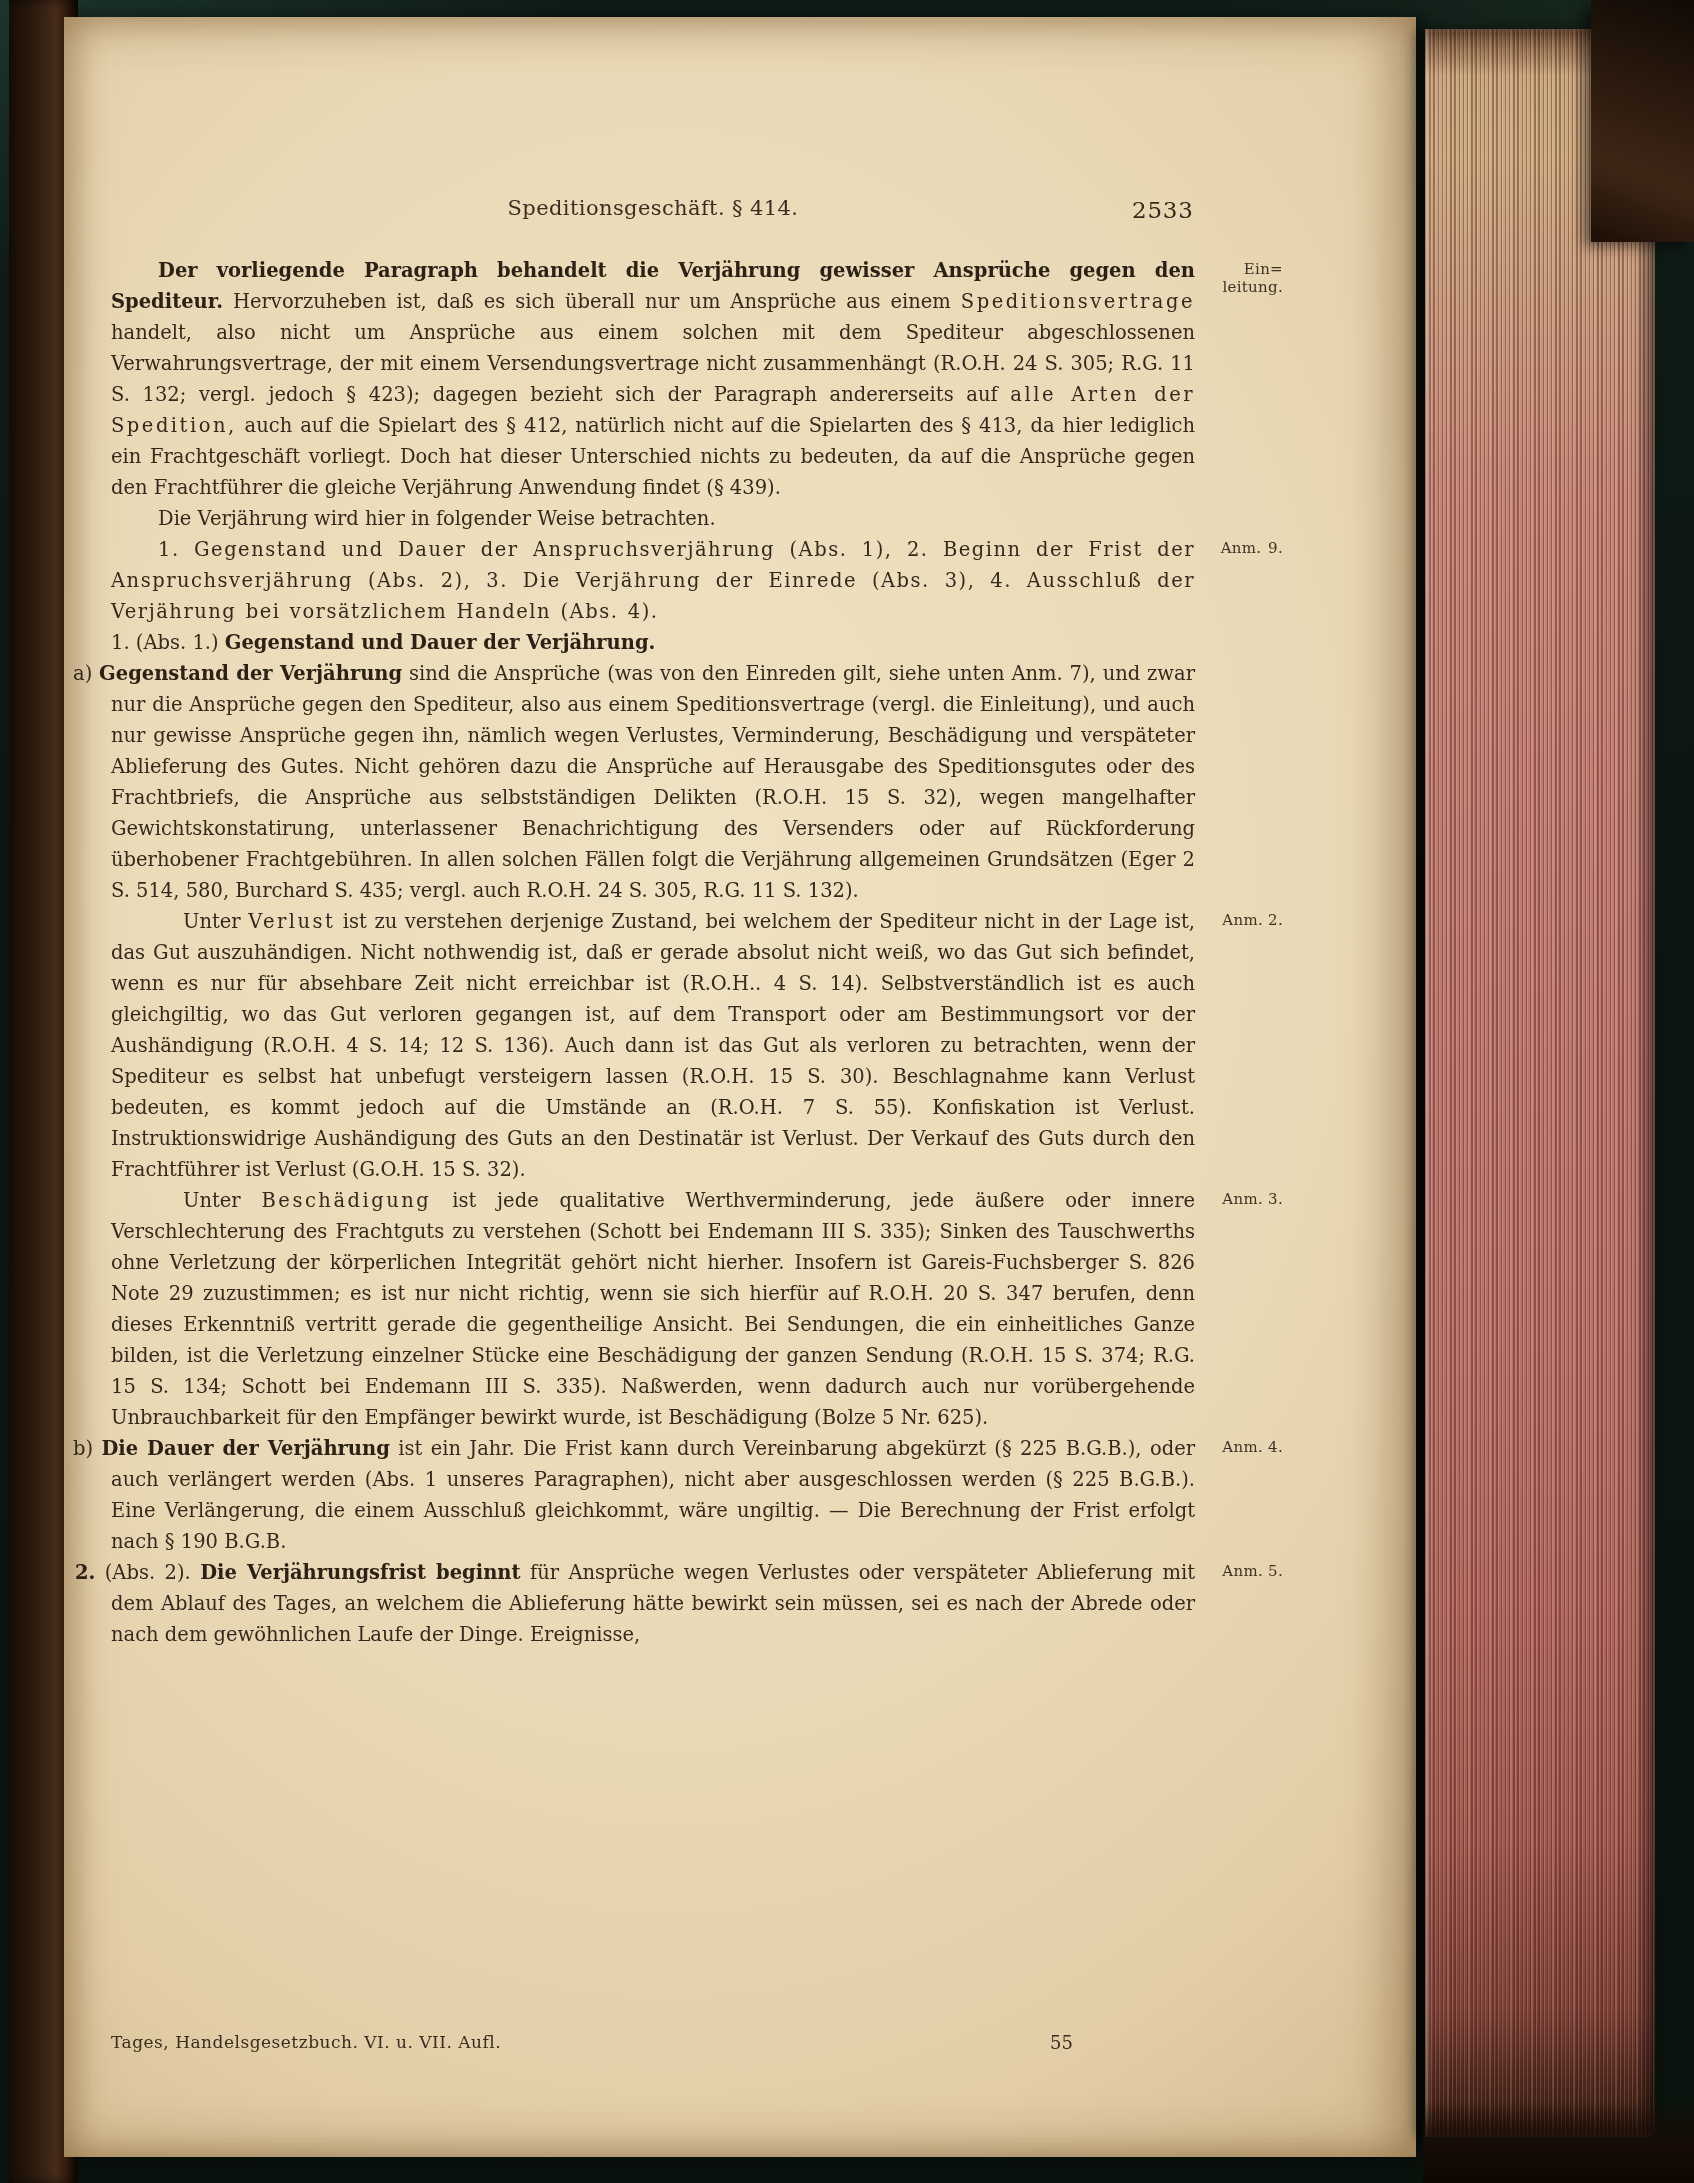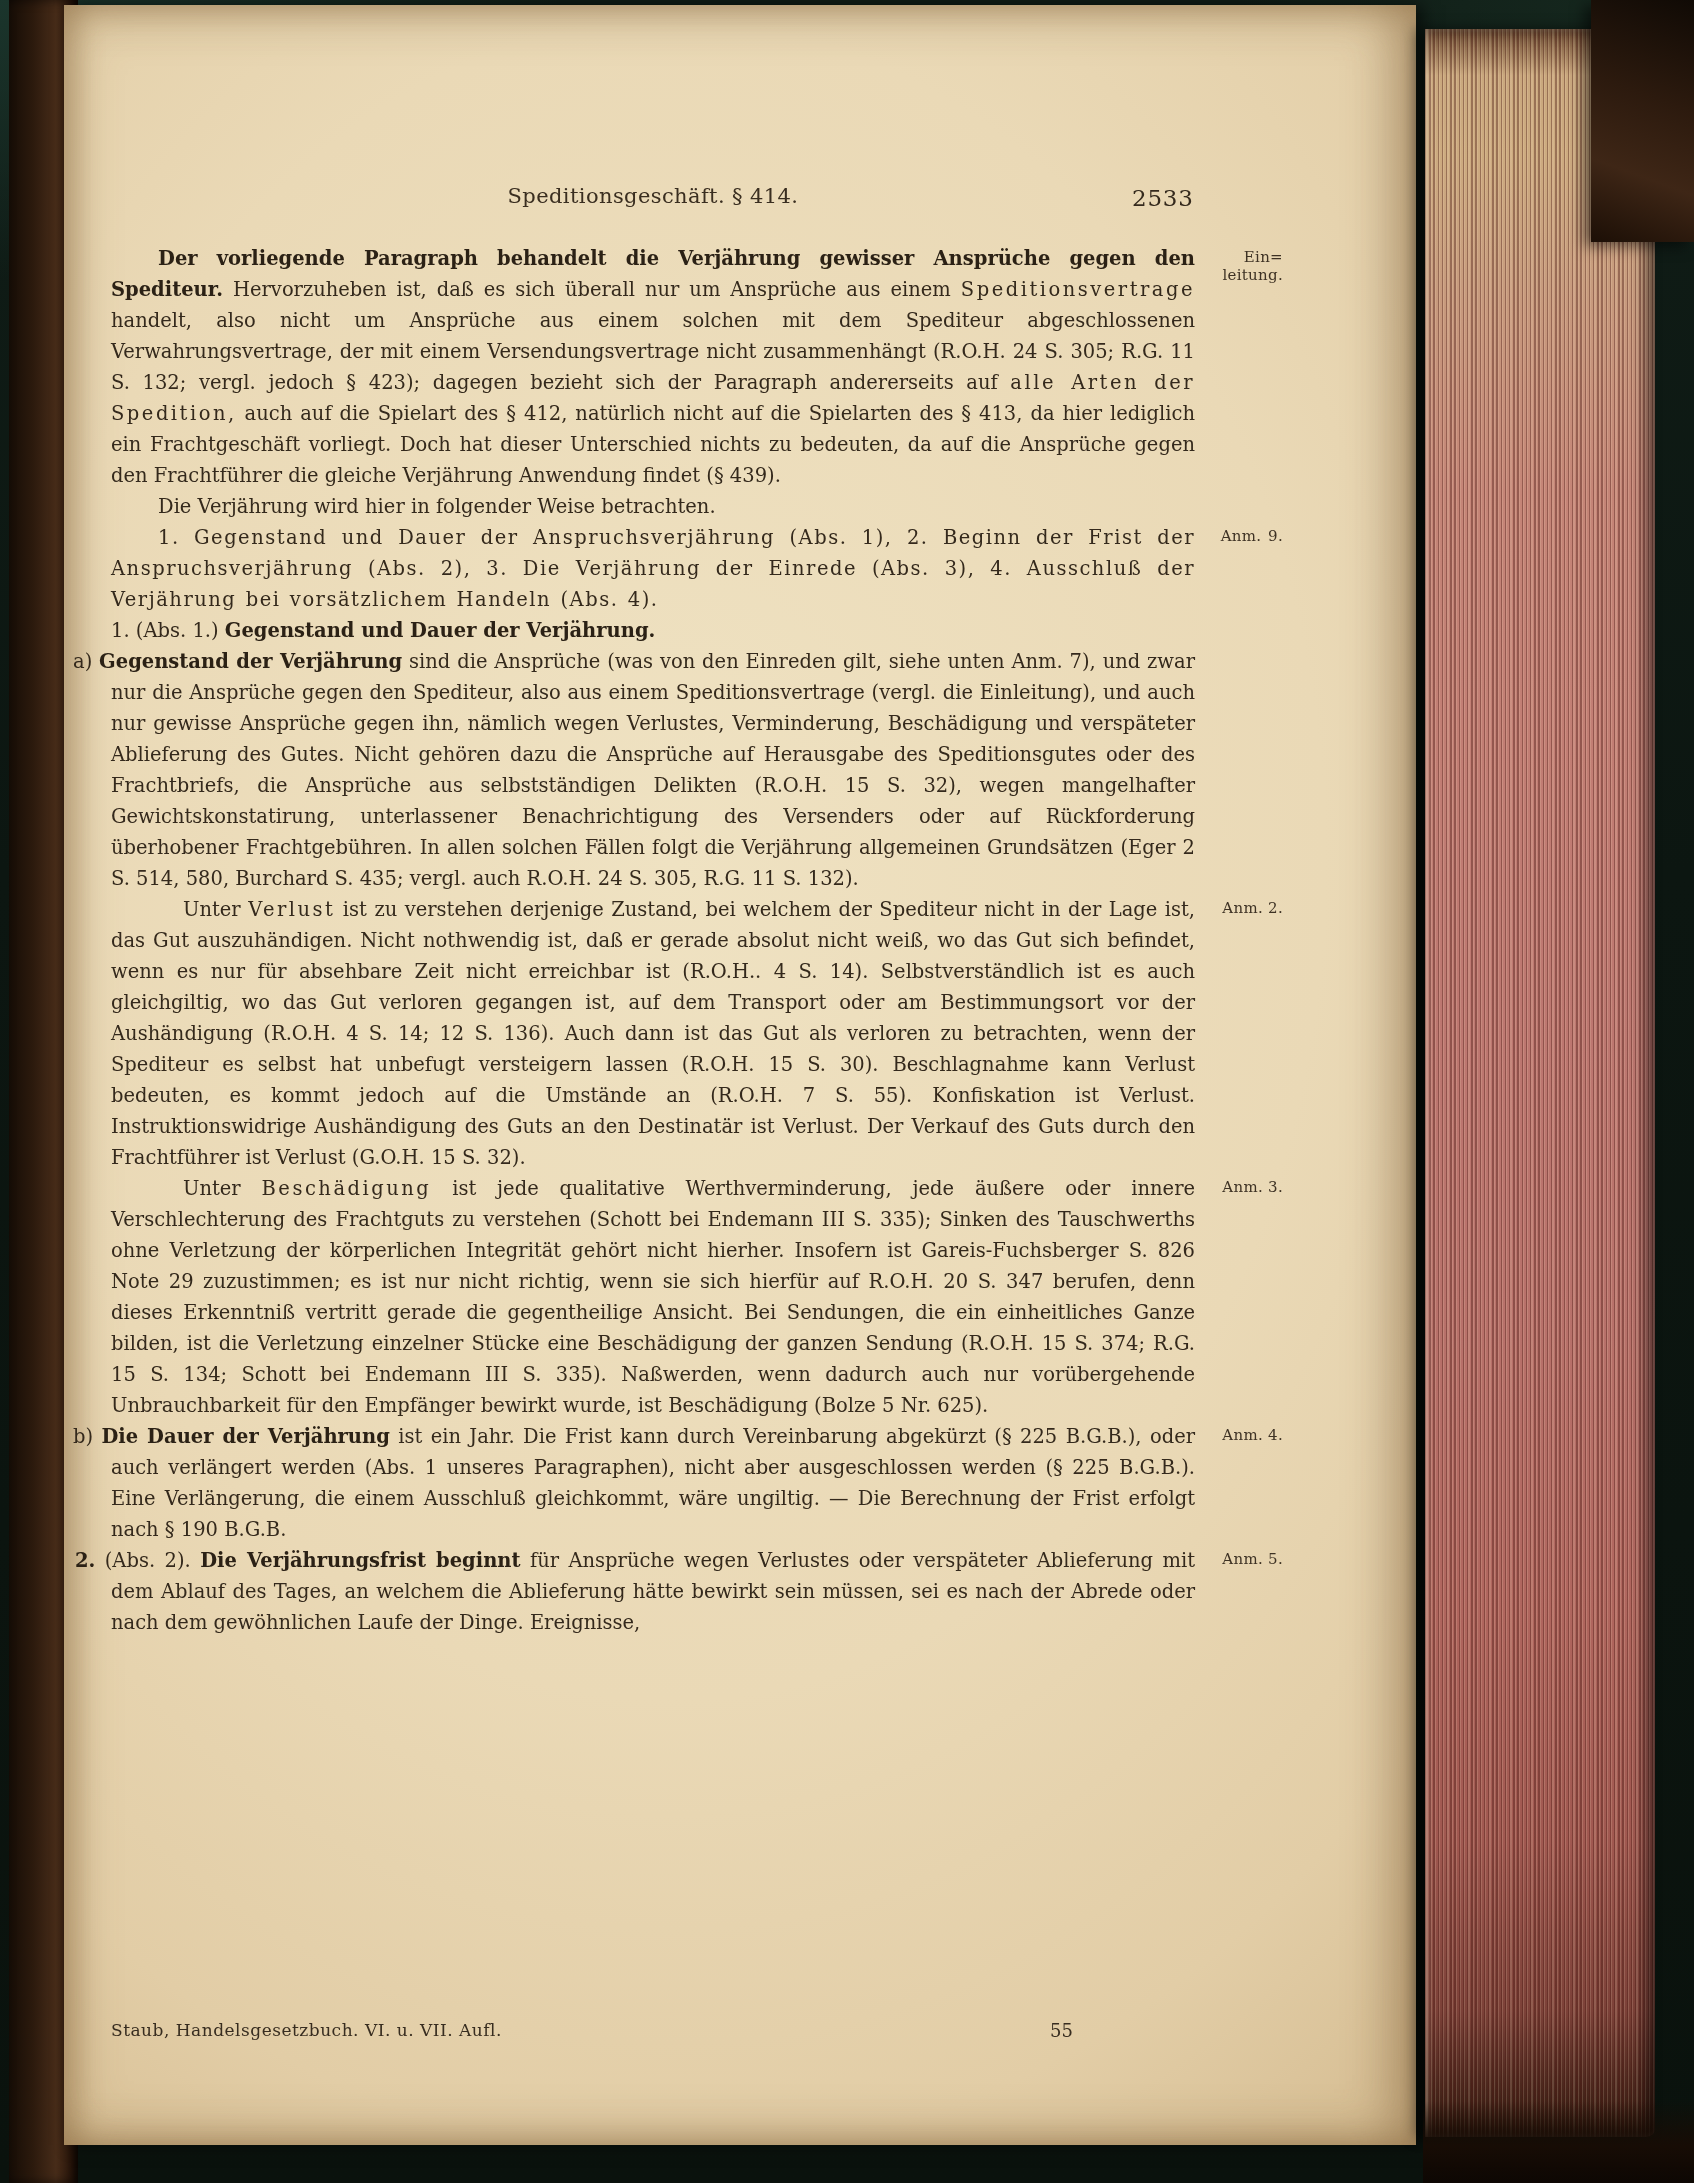--- a/index.html
+++ b/index.html
@@ -14,21 +14,21 @@
     font-family:"DejaVu Serif","Liberation Serif",serif;
   }
   
   .cover-left{
     position:absolute;left:8.5px;top:0;width:69px;height:2183px;
     background:linear-gradient(90deg,#160d06 0%, #2c1a0d 35%, #472c19 68%, #2a160a 92%, #190d05 100%);
     box-shadow:inset -5.1px 0 10.2px rgba(0,0,0,.6);
   }
   
   .page{
-    position:absolute;left:64px;top:5px;width:1352px;height:2140px;
+    position:absolute;left:64px;top:17px;width:1352px;height:2140px;
     background:
       radial-gradient(1186px 1525px at 45% 40%, #efe2c2 0%, #ead9b6 55%, #e2cda6 85%, #d8c096 100%);
     box-shadow:
       inset 0 0 59px rgba(130,95,45,.30),
       inset -25.4px 0 47px rgba(110,75,40,.35),
       inset 15.2px 0 25.4px rgba(120,85,45,.30),
       6.8px 0 15.2px rgba(0,0,0,.55);
   }
   .content{
     position:absolute;left:47px;top:176px;width:1084px;
@@ -120,21 +120,21 @@
           <p class="p-item"><span>a) </span><span class="b">Gegenstand der Verjährung</span><span> sind die Ansprüche (was von den Einreden gilt, siehe unten Anm. 7), und zwar nur die Ansprüche gegen den Spediteur, also aus einem Speditionsvertrage (vergl. die Einleitung), und auch nur gewisse Ansprüche gegen ihn, nämlich wegen Verlustes, Verminderung, Beschädigung und verspäteter Ablieferung des Gutes. Nicht gehören dazu die Ansprüche auf Herausgabe des Speditionsgutes oder des Frachtbriefs, die Ansprüche aus selbstständigen Delikten (R.O.H. 15 S. 32), wegen mangelhafter Gewichtskonstatirung, unterlassener Benachrichtigung des Versenders oder auf Rückforderung überhobener Frachtgebühren. In allen solchen Fällen folgt die Verjährung allgemeinen Grundsätzen (Eger 2 S. 514, 580, Burchard S. 435; vergl. auch R.O.H. 24 S. 305, R.G. 11 S. 132).</span></p>
           <p class="p-anm"><span class="margin-note">Anm. 2.</span><span>Unter </span><span class="sp">Verlust</span><span> ist zu verstehen derjenige Zustand, bei welchem der Spediteur nicht in der Lage ist, das Gut auszuhändigen. Nicht nothwendig ist, daß er gerade absolut nicht weiß, wo das Gut sich befindet, wenn es nur für absehbare Zeit nicht erreichbar ist (R.O.H.. 4 S. 14). Selbstverständlich ist es auch gleichgiltig, wo das Gut verloren gegangen ist, auf dem Transport oder am Bestimmungsort vor der Aushändigung (R.O.H. 4 S. 14; 12 S. 136). Auch dann ist das Gut als verloren zu betrachten, wenn der Spediteur es selbst hat unbefugt versteigern lassen (R.O.H. 15 S. 30). Beschlagnahme kann Verlust bedeuten, es kommt jedoch auf die Umstände an (R.O.H. 7 S. 55). Konfiskation ist Verlust. Instruktionswidrige Aushändigung des Guts an den Destinatär ist Verlust. Der Verkauf des Guts durch den Frachtführer ist Verlust (G.O.H. 15 S. 32).</span></p>
           <p class="p-anm"><span class="margin-note">Anm. 3.</span><span>Unter </span><span class="sp">Beschädigung</span><span> ist jede qualitative Werthverminderung, jede äußere oder innere Verschlechterung des Frachtguts zu verstehen (Schott bei Endemann III S. 335); Sinken des Tauschwerths ohne Verletzung der körperlichen Integrität gehört nicht hierher. Insofern ist Gareis-Fuchsberger S. 826 Note 29 zuzustimmen; es ist nur nicht richtig, wenn sie sich hierfür auf R.O.H. 20 S. 347 berufen, denn dieses Erkenntniß vertritt gerade die gegentheilige Ansicht. Bei Sendungen, die ein einheitliches Ganze bilden, ist die Verletzung einzelner Stücke eine Beschädigung der ganzen Sendung (R.O.H. 15 S. 374; R.G. 15 S. 134; Schott bei Endemann III S. 335). Naßwerden, wenn dadurch auch nur vorübergehende Unbrauchbarkeit für den Empfänger bewirkt wurde, ist Beschädigung (Bolze 5 Nr. 625).</span></p>
           <p class="p-item"><span class="margin-note">Anm. 4.</span><span>b) </span><span class="b">Die Dauer der Verjährung</span><span> ist ein Jahr. Die Frist kann durch Vereinbarung abgekürzt (§ 225 B.G.B.), oder auch verlängert werden (Abs. 1 unseres Paragraphen), nicht aber ausgeschlossen werden (§ 225 B.G.B.). Eine Verlängerung, die einem Ausschluß gleichkommt, wäre ungiltig. — Die Berechnung der Frist erfolgt nach § 190 B.G.B.</span></p>
           <p class="p-num2"><span class="margin-note">Anm. 5.</span><span class="b">2.</span><span> (Abs. 2). </span><span class="b">Die Verjährungsfrist beginnt</span><span> für Ansprüche wegen Verlustes oder verspäteter Ablieferung mit dem Ablauf des Tages, an welchem die Ablieferung hätte bewirkt sein müssen, sei es nach der Abrede oder nach dem gewöhnlichen Laufe der Dinge. Ereignisse,</span></p>
         </div>
 
     </div>
 
     <div class="page-footer">
-      <span class="sig">Staub, Handelsgesetzbuch. VI. u. VII. Aufl.</span>
+      <span class="sig">Tages, Handelsgesetzbuch. VI. u. VII. Aufl.</span>
       <span class="sheet">55</span>
     </div>
   </div>
 
   <div class="page-edges"></div>
   <div class="cover-corner"></div>
   <div class="cover-bottom"></div>
 
 </div>
 

